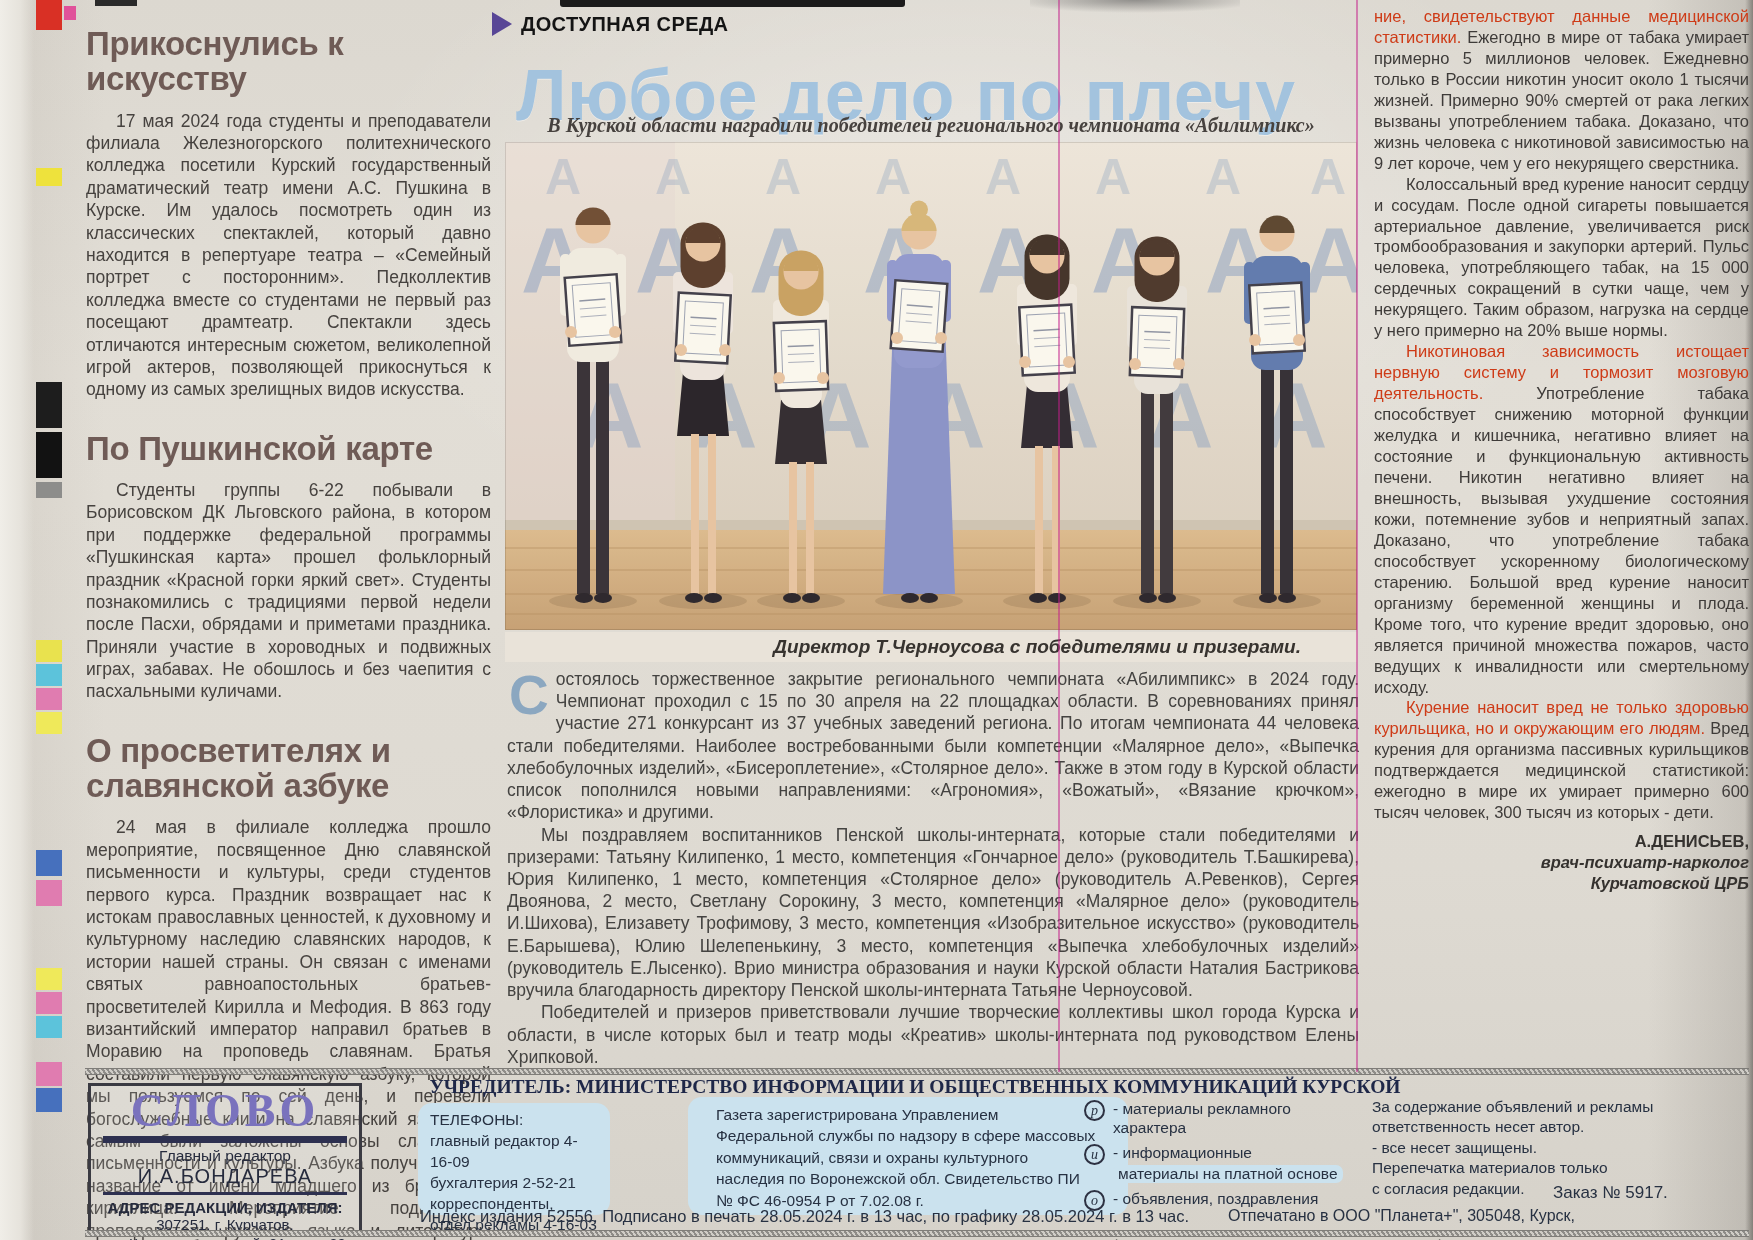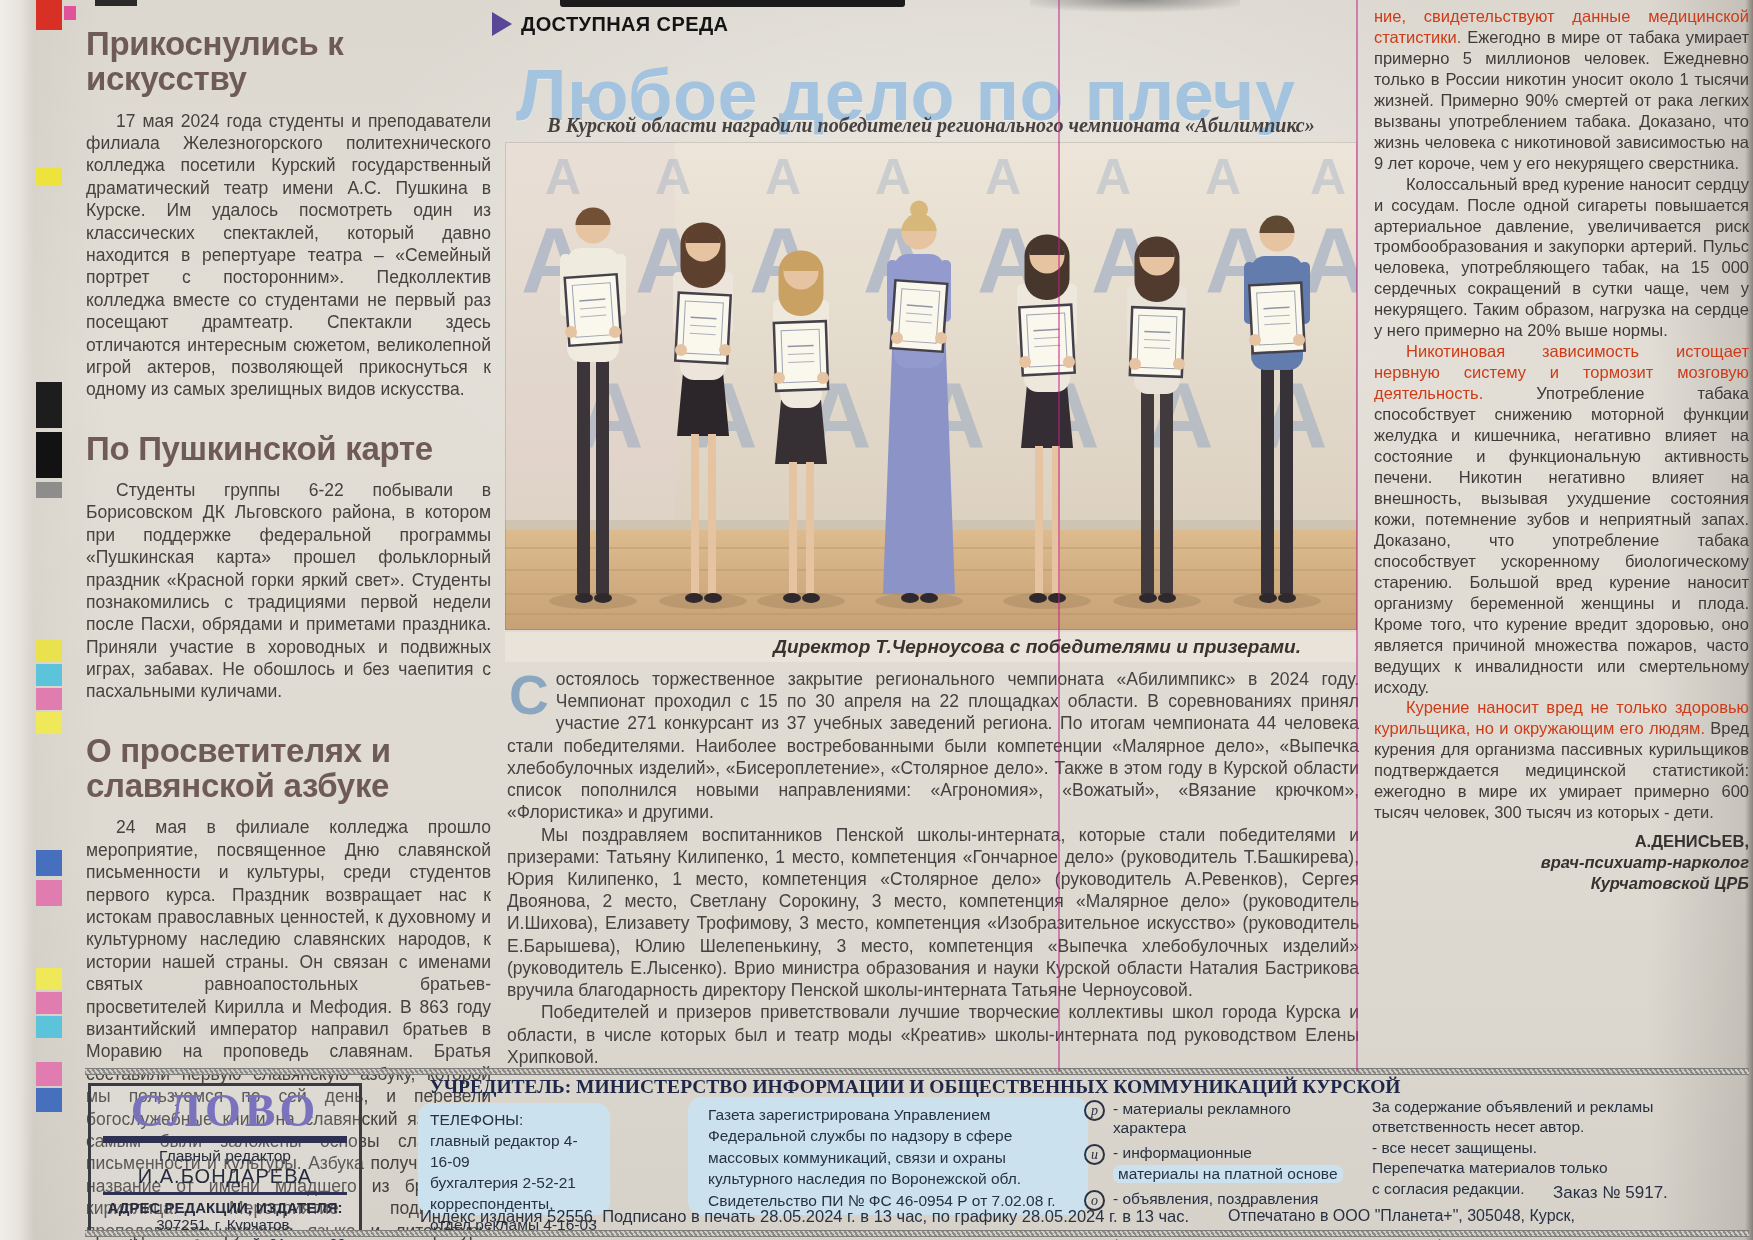--- a/index.html
+++ b/index.html
@@ -77,21 +77,21 @@
   .ed-name { font-size:20px; letter-spacing:1px; }
   .thinbar { height:3px; background:#2d3050; margin:4px 2px; }
   .addr-label { font-weight:bold; font-size:15px; }
   .addr { font-size:15px; line-height:1.25; }
 
   .founder { position:absolute; left:400px; top:1076px; width:1030px; text-align:center; z-index:4;
     font-family:"Liberation Serif", serif; font-weight:bold; font-size:19.5px; color:#1e2748; }
   .bluebox { position:absolute; background:#cbe2ee; border-radius:14px; color:#273142; z-index:4; }
   .phones { left:418px; top:1103px; width:192px; height:112px; padding:7px 12px; font-size:15.5px; line-height:1.35; }
   .phones .t { text-align:left; }
-  .reg { left:688px; top:1097px; width:400px; height:118px; padding:7px 20px; font-size:15.5px; line-height:1.38; }
+  .reg { left:688px; top:1097px; width:440px; height:118px; padding:7px 28px; font-size:15.5px; line-height:1.38; }
 
   .legend { position:absolute; left:1084px; top:1100px; width:284px; font-size:15.5px; color:#273142; z-index:4; line-height:1.2; }
   .legend-item { display:flex; gap:8px; margin-bottom:7px; align-items:flex-start; }
   .circ { flex:0 0 auto; width:21px; height:21px; border:2px solid #2d3142; border-radius:50%; text-align:center; line-height:18px; font-size:14px; font-style:italic; font-family:"Liberation Serif", serif; }
   .lg-blue { background:#cbe2ee; border-radius:7px; padding:0 5px; display:inline-block; margin-top:2px; }
 
   .rights { position:absolute; left:1372px; top:1097px; width:374px; font-size:15.5px; line-height:1.32; color:#273142; z-index:4; }
   .tirazh { position:absolute; left:1290px; top:1243px; font-size:21px; color:#273142; z-index:4; }
   .zakaz  { position:absolute; left:1553px; top:1183px; font-size:17px; color:#273142; z-index:4; }
   .indexline { position:absolute; left:420px; top:1207px; width:820px; font-size:16.5px; color:#273142; white-space:nowrap; z-index:4; }

